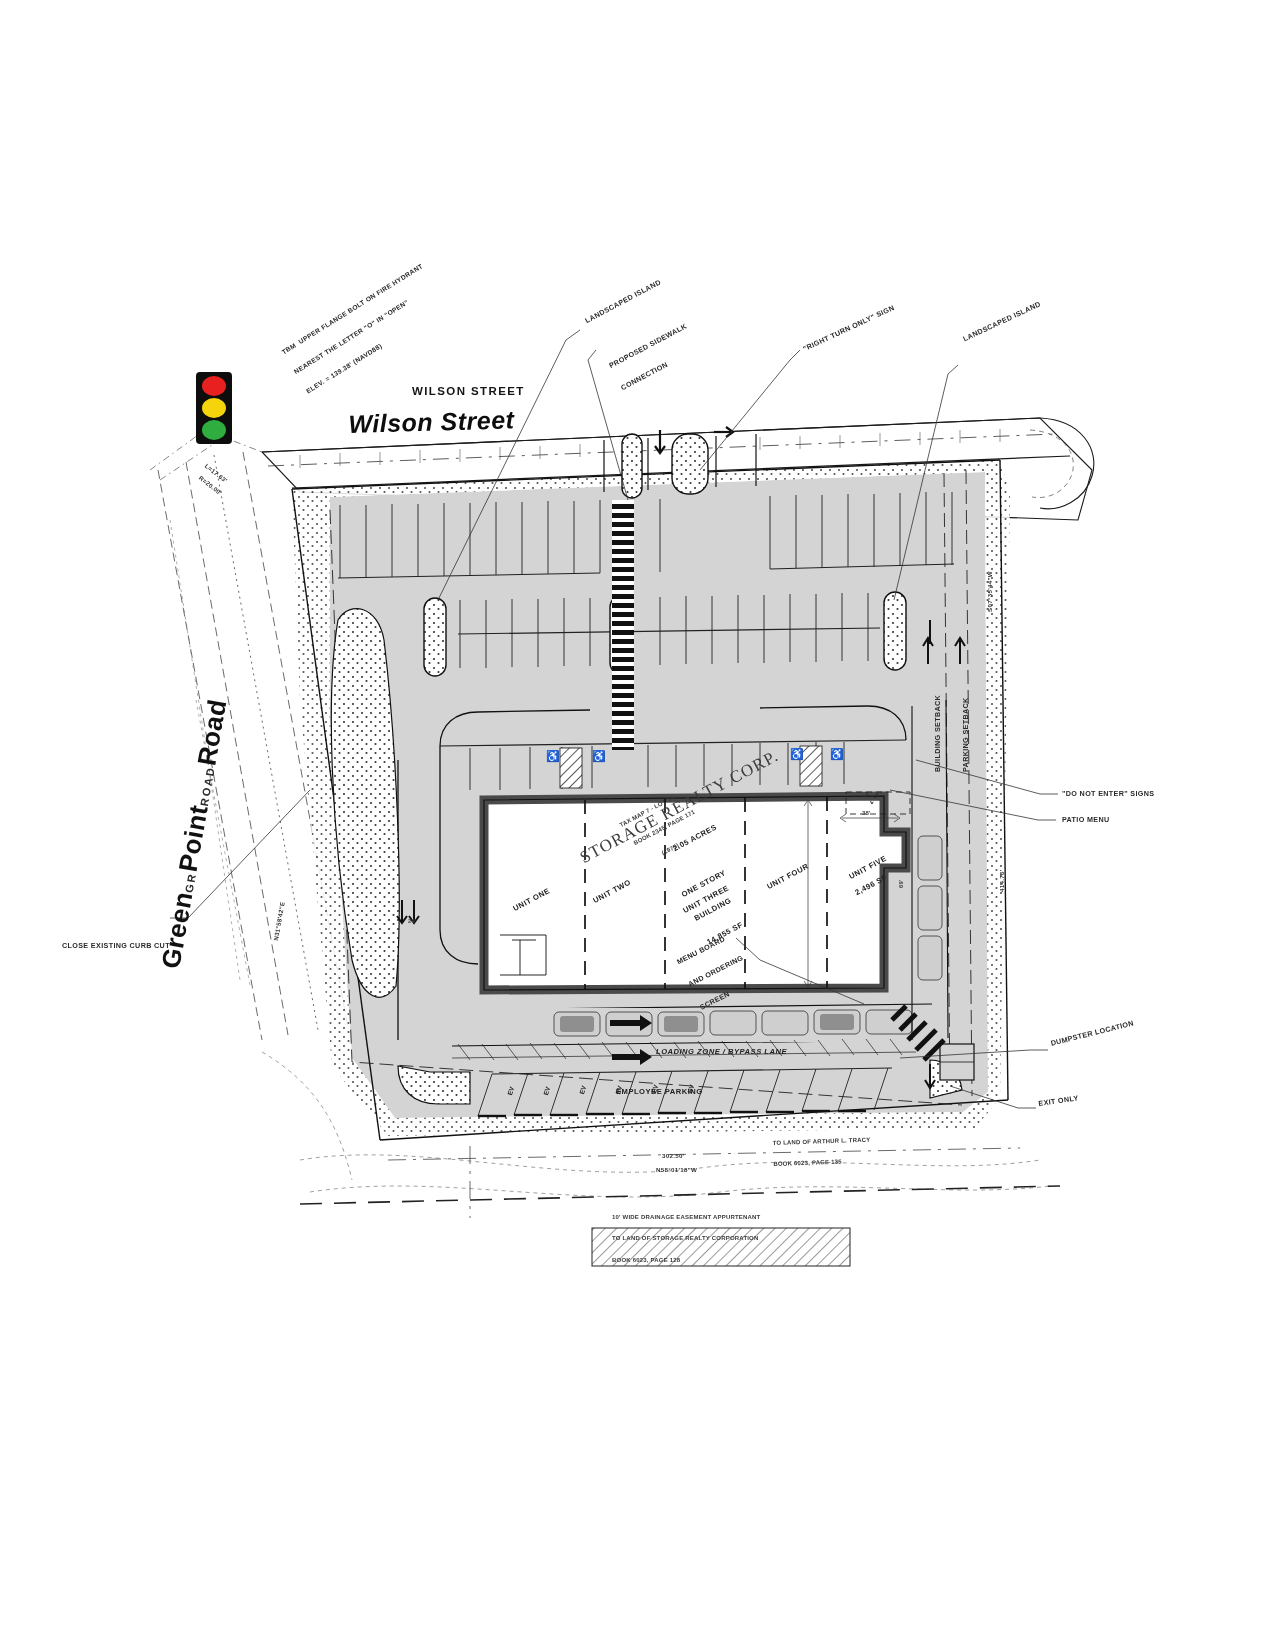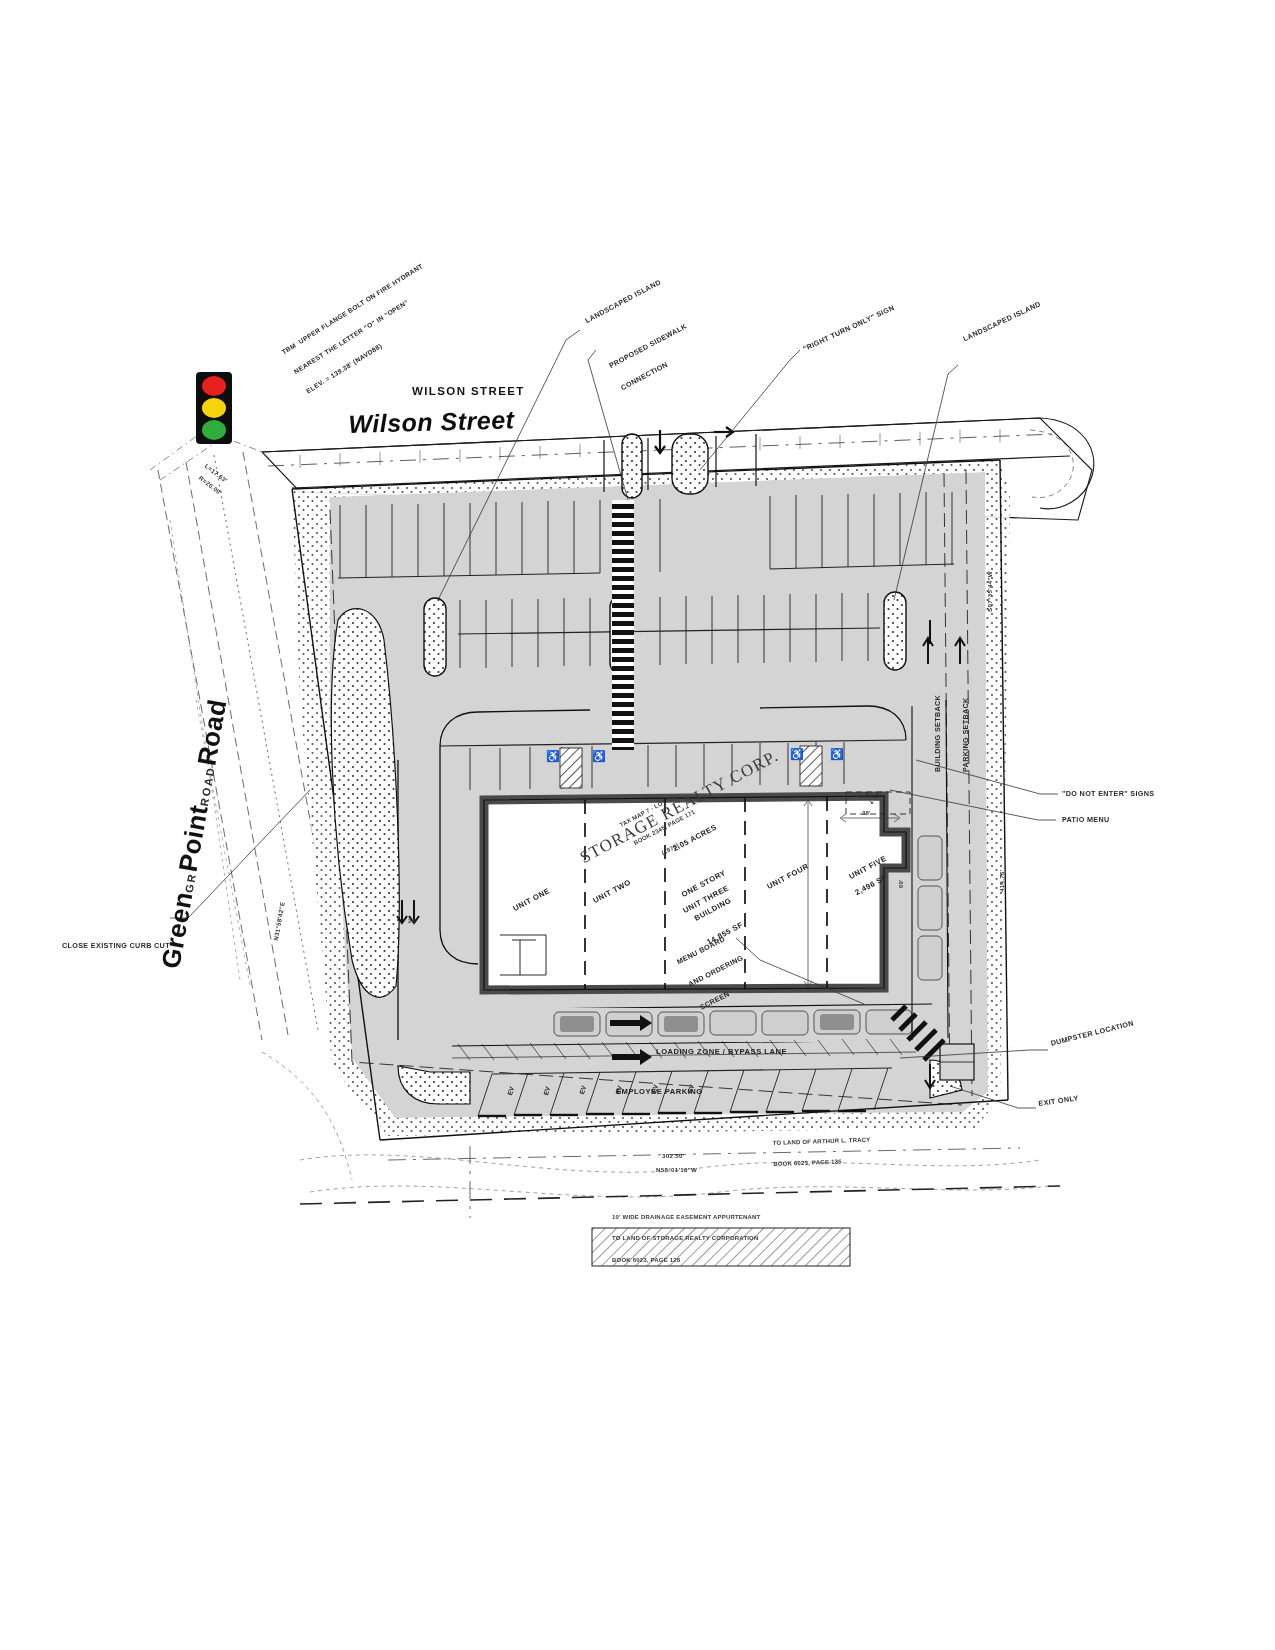--- a/index.html
+++ b/index.html
@@ -552,21 +552,21 @@
 <div class="lbl unit" style="left:766px; top:884px; transform:rotate(-28deg); transform-origin:left top;">UNIT FOUR</div>
 <div class="lbl unit" style="left:848px; top:874px; transform:rotate(-28deg); transform-origin:left top;">UNIT FIVE</div>
 <div class="lbl unit" style="left:854px; top:890px; transform:rotate(-28deg); transform-origin:left top;">2,496 SF</div>
 
 <div class="lbl dim" style="left:898px; top:888px; transform:rotate(-90deg); transform-origin:left top;">69'</div>
 <div class="lbl dim" style="left:862px; top:810px;">38'</div>
 
 <div class="lbl callout" style="left:934px; top:772px; transform:rotate(-90deg); transform-origin:left top;">BUILDING SETBACK</div>
 <div class="lbl callout" style="left:962px; top:772px; transform:rotate(-90deg); transform-origin:left top;">PARKING SETBACK</div>
 
-<div class="lbl unit" style="left:656px; top:1048px;">LOADING ZONE / BYPASS LANE</div>
+<div class="lbl unit" style="left:656px; top:1048px;font-style:italic;">LOADING ZONE / BYPASS LANE</div>
 <div class="lbl unit" style="left:616px; top:1088px;">EMPLOYEE PARKING</div>
 <div class="lbl dim" style="left:408px; top:918px;">24'</div>
 
 <div class="lbl ev" style="left:506px; top:1094px; transform:rotate(-72deg); transform-origin:left top;">EV</div>
 <div class="lbl ev" style="left:542px; top:1094px; transform:rotate(-72deg); transform-origin:left top;">EV</div>
 <div class="lbl ev" style="left:578px; top:1093px; transform:rotate(-72deg); transform-origin:left top;">EV</div>
 <div class="lbl ev" style="left:614px; top:1093px; transform:rotate(-72deg); transform-origin:left top;">EV</div>
 <div class="lbl ev" style="left:650px; top:1092px; transform:rotate(-72deg); transform-origin:left top;">EV</div>
 <div class="lbl ev" style="left:686px; top:1092px; transform:rotate(-72deg); transform-origin:left top;">EV</div>
 

